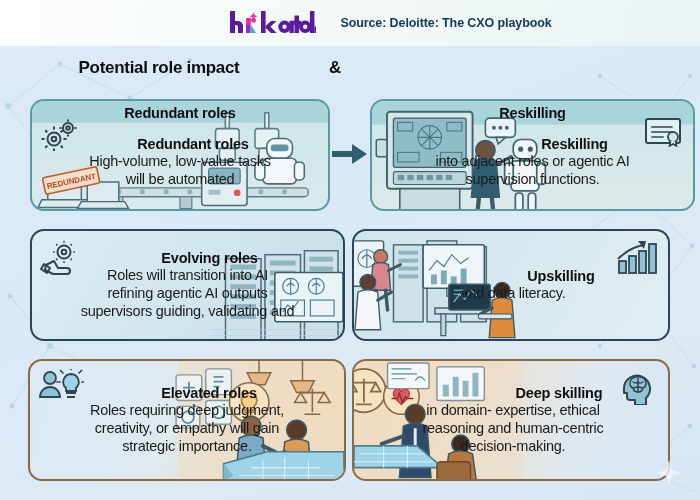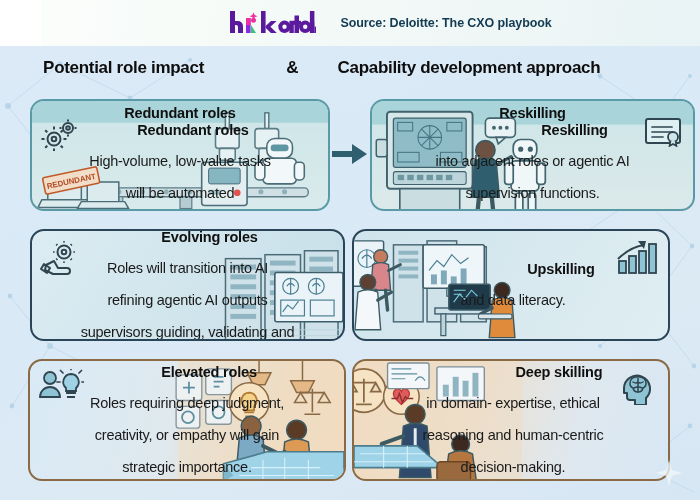--- a/index.html
+++ b/index.html
@@ -59,21 +59,20 @@
   .net { position: absolute; inset: 0; opacity: .55; }
 
   
   .col-titles {
     position: absolute;
     left: 0; top: 12px;
     width: 608px;
     display: flex;
     align-items: baseline;
     z-index: 8;
-    gap: 32px;
   }
   .col-title {
     font-size: 17px;
     font-weight: bold;
     color: #0e0e0e;
     letter-spacing: -0.3px;
     white-space: nowrap;
   }
   .ct-left  { width: 318px; text-align: center; }
   .ct-amp   { width: 34px;  text-align: center; }
@@ -135,21 +134,21 @@
   .card-head.shift-l { padding-left: 26px; }
   .card-head.shift-r { padding-left: 84px; }
   .card-head.shift-r2 { padding-left: 96px; }
   .card-head.shift-r3 { padding-left: 92px; }
   .card-head.shift-e { padding-left: 44px; }
   .card-body {
     font-size: 14.5px;
     color: #1a1a1a;
     line-height: 1.16;
     letter-spacing: -0.25px;
-    margin-top: 15px;
+    margin-top: 1px;
   }
   .ghost-head {
     position: absolute;
     left: 0; right: 0; top: 4px;
     text-align: center;
     font-size: 14.5px;
     font-weight: bold;
     color: #101010;
     z-index: 6;
     letter-spacing: -0.2px;
@@ -240,21 +239,20 @@
         <circle cx="12" cy="360" r="2.4"></circle>
           <circle cx="110" cy="330" r="2"></circle>
         <circle cx="690" cy="380" r="2.4"></circle>
           <circle cx="640" cy="420" r="3"></circle>
       </g>
     </svg>
 
     <div class="col-titles">
       <div class="col-title ct-left">Potential role impact</div>
       <div class="col-title ct-amp">&amp;</div>
-      <div class="col-title ct-right">Capability development approach</div>
     </div>
 
     <div class="card r1 r1l">
       <svg class="card-art" viewBox="0 0 300 112" preserveAspectRatio="none">
         <rect x="0" y="0" width="300" height="22" fill="#a9d4da"></rect>
 
         <g stroke="#5c7d86" stroke-width="1.6" fill="#e6f1f3">
           <rect x="196" y="12" width="4" height="16"></rect>
           <rect x="186" y="28" width="24" height="20" rx="3"></rect>
           <rect x="190" y="48" width="16" height="12" rx="2"></rect>

